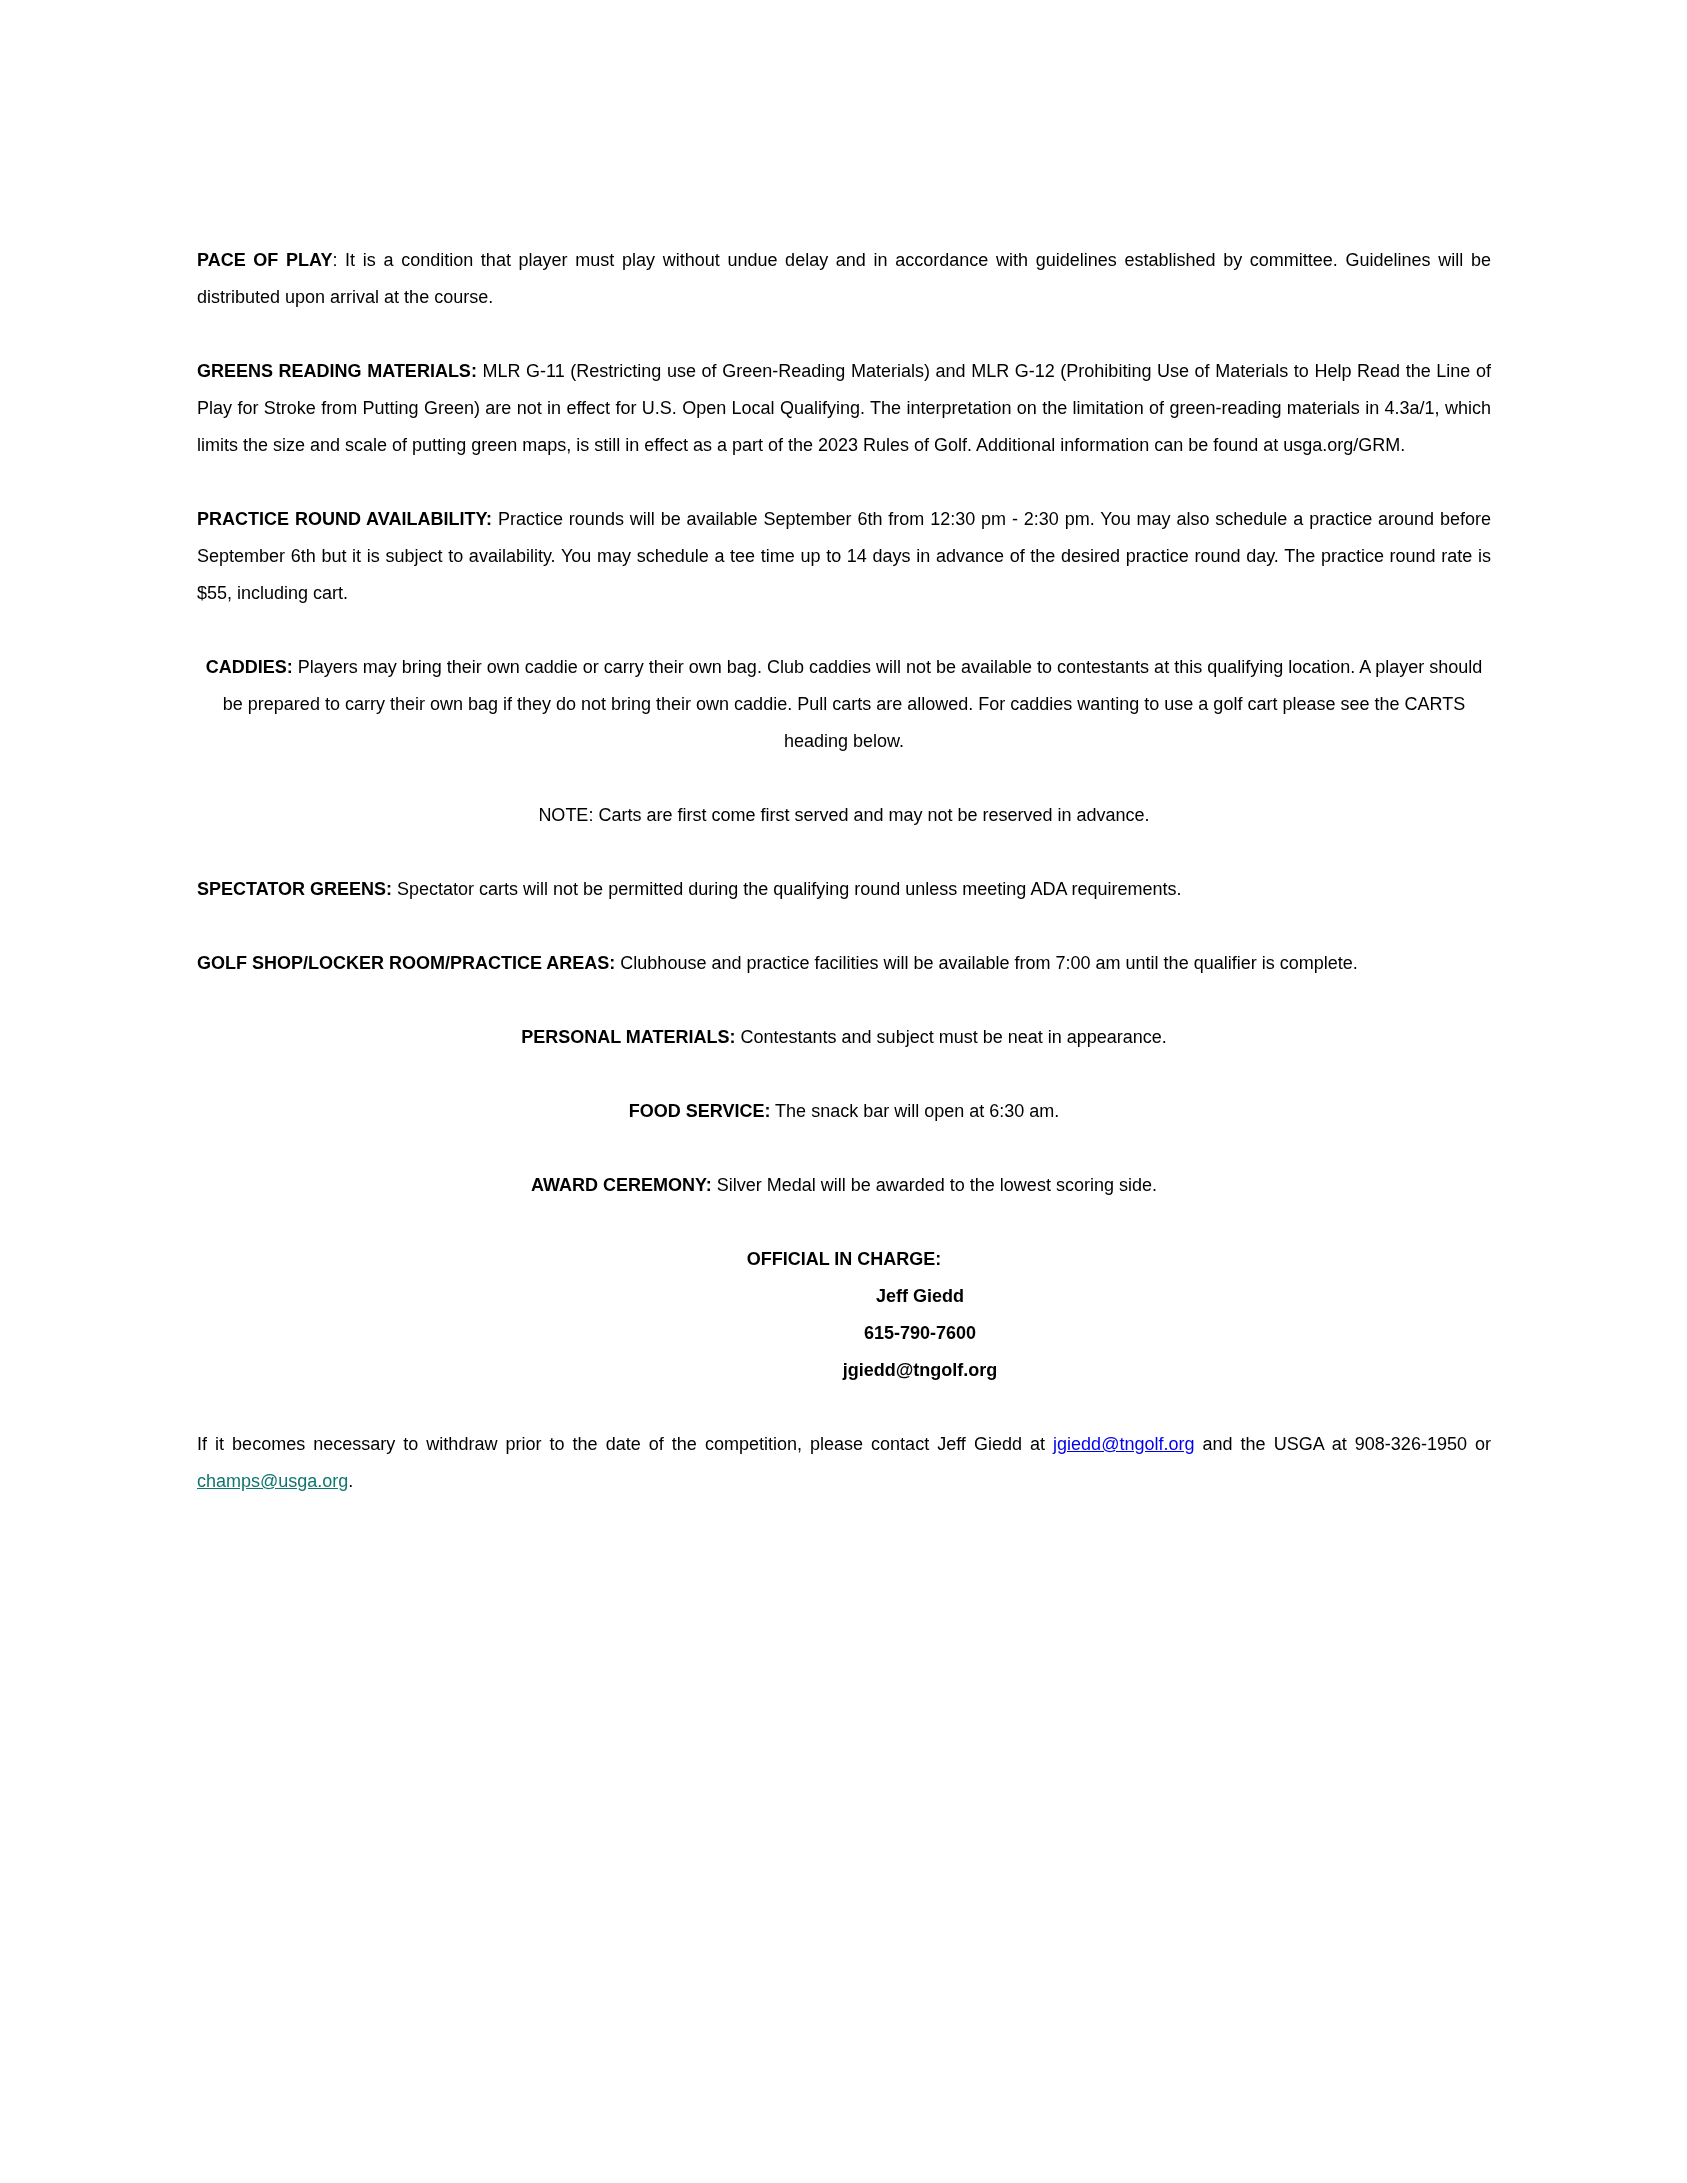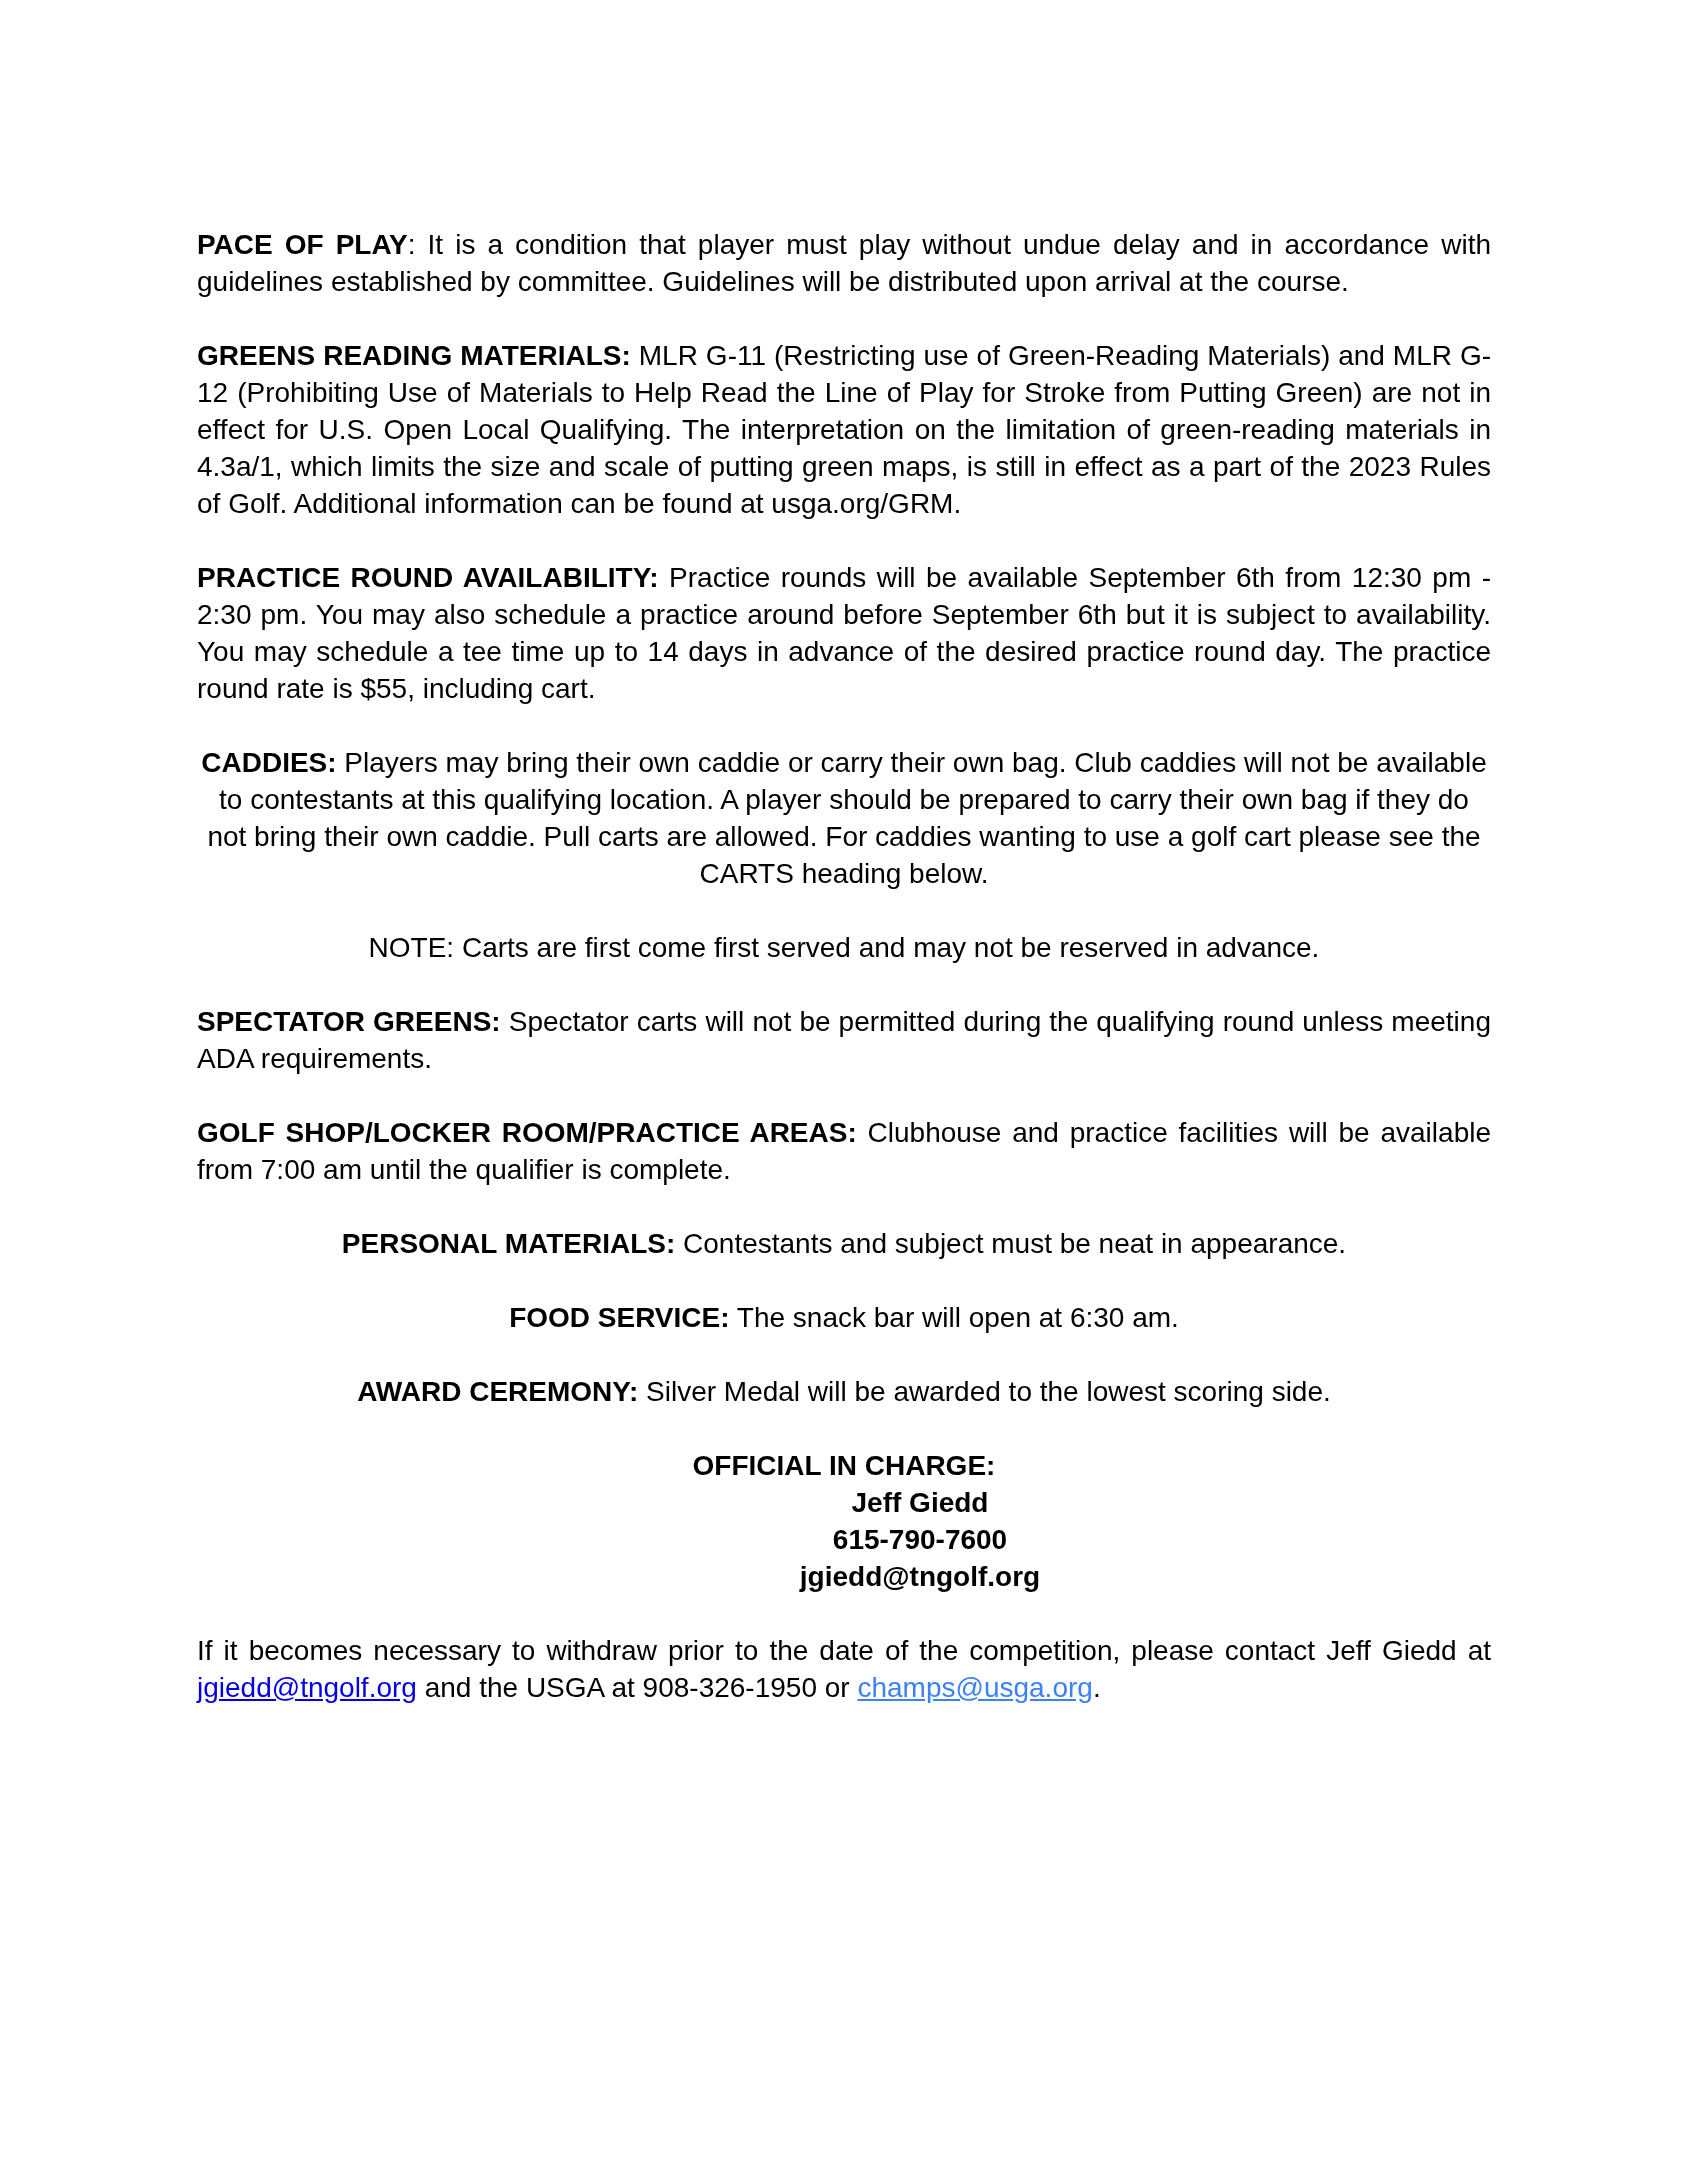--- a/index.html
+++ b/index.html
@@ -9,28 +9,28 @@
   }
   body {
     width: 1687px;
     height: 2183px;
     box-sizing: border-box;
     position: relative;
     overflow: hidden;
   }
   .page {
     position: absolute;
-    left: 0; top: 0;
+    left: 0; top: 16px;
     width: 1687px;
     height: 1881px;
     background: #ffffff;
     box-sizing: border-box;
     padding: 226px 196px 0 197px;
     font-family: "Liberation Sans", "DejaVu Sans", sans-serif;
-    font-size: 28px;
+    font-size: 18px;
     line-height: 37px;
     color: #000000;
   }
   .para {
     margin: 0 0 37px 0;
   }
   .para.justify { text-align: justify; }
   .para.leftalign { text-align: center; }
   .run-bold { font-weight: bold; }
   .contact-line {
@@ -51,16 +51,16 @@
       <div class="para justify"><span class="run-bold">GREENS READING MATERIALS:</span><span> MLR G-11 (Restricting use of Green-Reading Materials) and MLR G-12 (Prohibiting Use of Materials to Help Read the Line of Play for Stroke from Putting Green) are not in effect for U.S. Open Local Qualifying. The interpretation on the limitation of green-reading materials in 4.3a/1, which limits the size and scale of putting green maps, is still in effect as a part of the 2023 Rules of Golf. Additional information can be found at usga.org/GRM.</span></div>
       <div class="para justify"><span class="run-bold">PRACTICE ROUND AVAILABILITY:</span><span> Practice rounds will be available September 6th from 12:30 pm - 2:30 pm. You may also schedule a practice around before September 6th but it is subject to availability. You may schedule a tee time up to 14 days in advance of the desired practice round day. The practice round rate is $55, including cart.</span></div>
       <div class="para leftalign"><span class="run-bold">CADDIES:</span><span> Players may bring their own caddie or carry their own bag. Club caddies will not be available to contestants at this qualifying location. A player should be prepared to carry their own bag if they do not bring their own caddie. Pull carts are allowed. For caddies wanting to use a golf cart please see the CARTS heading below.</span></div>
       <div class="para leftalign"><span>NOTE: Carts are first come first served and may not be reserved in advance.</span></div>
       <div class="para justify"><span class="run-bold">SPECTATOR GREENS:</span><span> Spectator carts will not be permitted during the qualifying round unless meeting ADA requirements.</span></div>
       <div class="para justify"><span class="run-bold">GOLF SHOP/LOCKER ROOM/PRACTICE AREAS:</span><span> Clubhouse and practice facilities will be available from 7:00 am until the qualifier is complete.</span></div>
       <div class="para leftalign"><span class="run-bold">PERSONAL MATERIALS:</span><span>  Contestants and subject must be neat in appearance.</span></div>
       <div class="para leftalign"><span class="run-bold">FOOD SERVICE:</span><span>  The snack bar will open at 6:30 am.</span></div>
       <div class="para leftalign"><span class="run-bold">AWARD CEREMONY:</span><span>  Silver Medal will be awarded to the lowest scoring side.</span></div>
       <div class="para leftalign"><span class="run-bold">OFFICIAL IN CHARGE:</span><span class="contact-line">Jeff Giedd</span><span class="contact-line">615-790-7600</span><span class="contact-line">jgiedd@tngolf.org</span></div>
-      <div class="para justify"><span>If it becomes necessary to withdraw prior to the date of the competition, please contact Jeff Giedd at </span><a class="doclink" href="#" style="color: rgb(0, 0, 238);">jgiedd@tngolf.org</a><span> and the USGA at 908-326-1950 or </span><a class="doclink" href="#" style="color: #3b82f6; text-decoration: underline;">champs@usga.org</a><span>.</span></div>
+      <div class="para justify"><span>If it becomes necessary to withdraw prior to the date of the competition, please contact Jeff Giedd at </span><a class="doclink" href="#" style="color: rgb(0, 0, 238);">jgiedd@tngolf.org</a><span> and the USGA at 908-326-1950 or </span><a class="doclink" href="#" style="color: #0f766e; text-decoration: underline;">champs@usga.org</a><span>.</span></div>
     </div>
 </div>
 
 
 </body></html>

